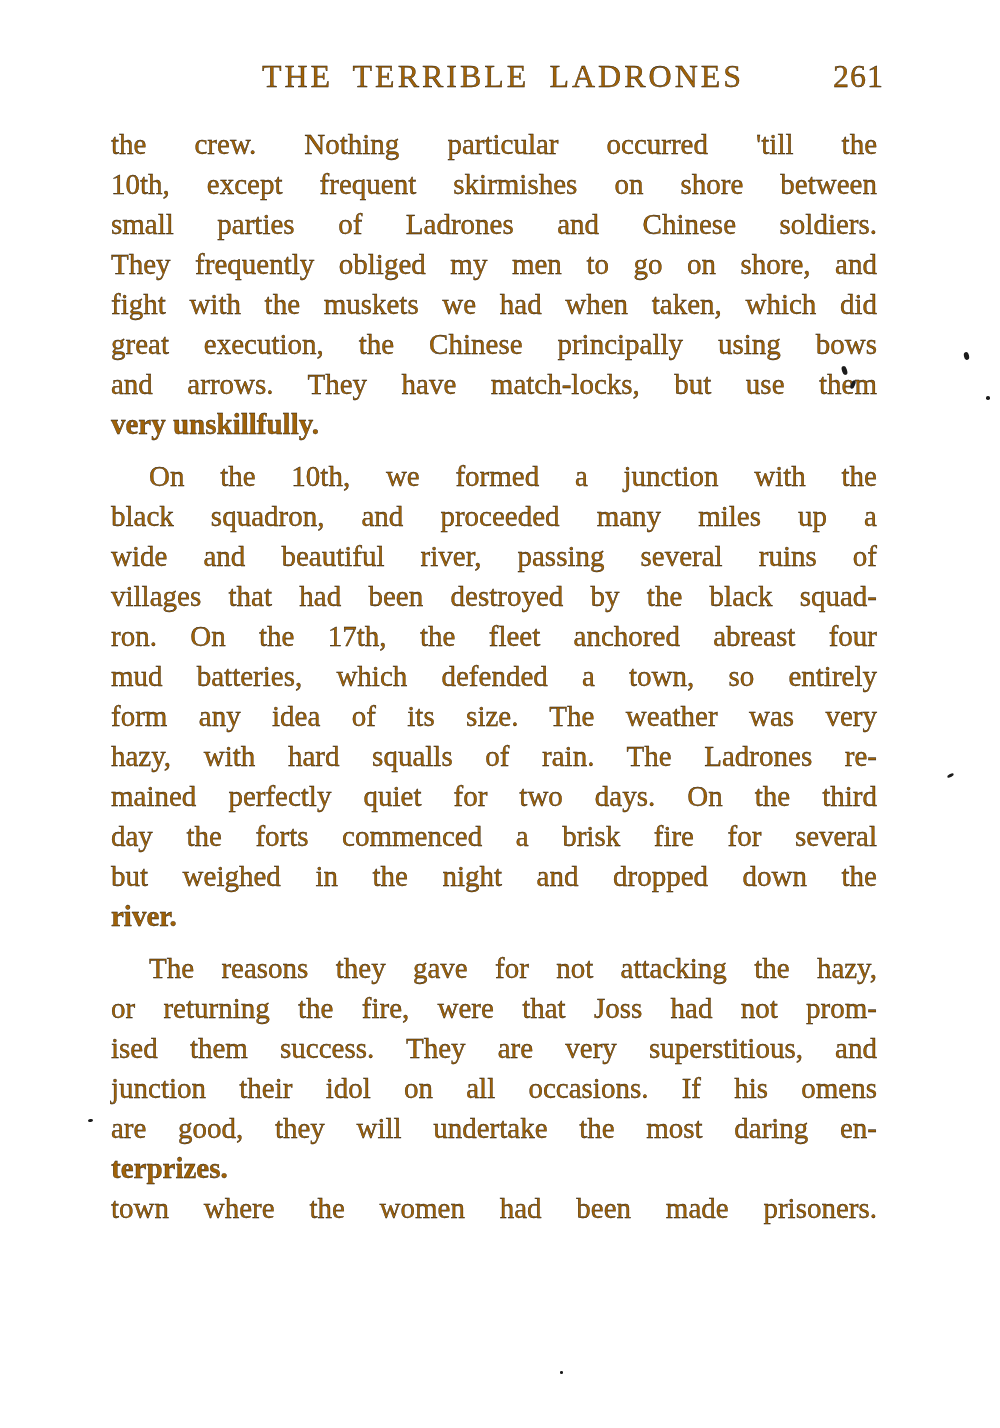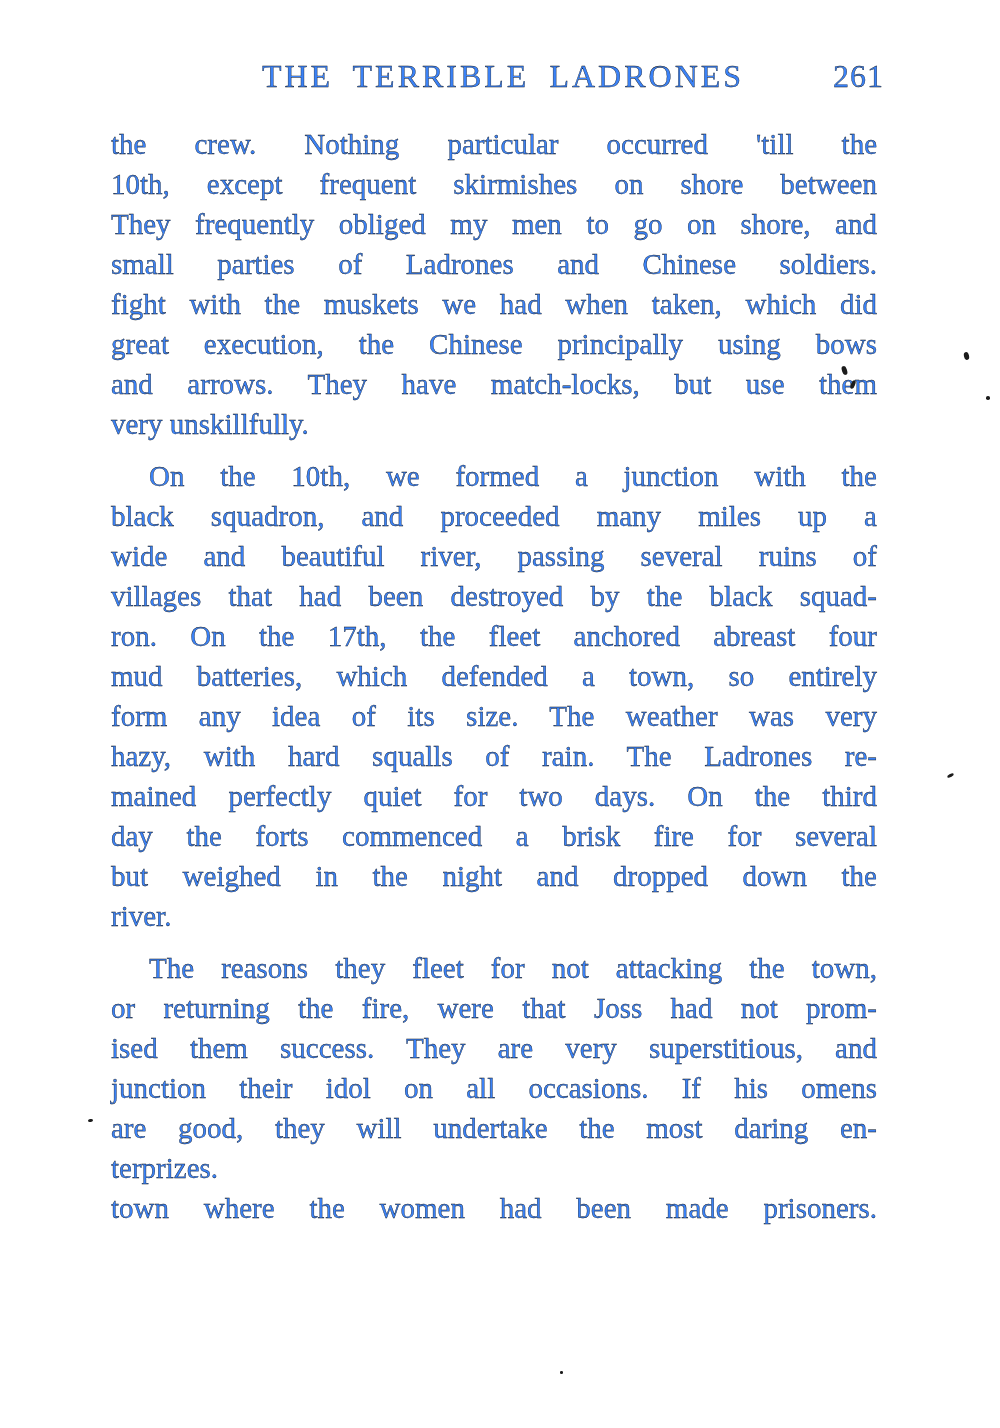--- a/index.html
+++ b/index.html
@@ -10,21 +10,21 @@
     width: 1000px;
     height: 1428px;
     background: #ffffff;
     position: relative;
     overflow: hidden;
   }
   .page {
     position: absolute;
     inset: 0;
     background: #ffffff;
-    color: #3b82f6;
+    color: #a16207;
     font-family: "Liberation Serif", "DejaVu Serif", serif;
     -webkit-text-stroke: 0.35px #101010;
   }
   .header {
     position: absolute;
     left: 120px;
     top: 56px;
     width: 766px;
     height: 42px;
   }
@@ -62,59 +62,60 @@
     white-space: normal;
     overflow: visible;
   }
   .line.indent {
     text-indent: 38px;
     margin-top: 12px;
   }
   .line.short {
     text-align: center;
     text-align-last: left;
+    font-weight: bold;
   }
   .speck {
     position: absolute;
     background: #1c1c1c;
     border-radius: 45%;
   }
 </style>
 </head>
 <body>
 
 <div class="page">
 
   <div class="header">
     <span class="running-title">THE TERRIBLE LADRONES</span>
     <span class="folio">261</span>
   </div>
 
   <div class="text-block" id="text-block">
       <div class="line">the crew.  Nothing particular occurred 'till the</div>
       <div class="line">10th, except frequent skirmishes on shore between</div>
+      <div class="line">small parties of Ladrones and Chinese soldiers.</div>
       <div class="line">They frequently obliged my men to go on shore, and</div>
-      <div class="line">small parties of Ladrones and Chinese soldiers.</div>
       <div class="line">fight with the muskets we had when taken, which did</div>
       <div class="line">great execution, the Chinese principally using bows</div>
       <div class="line">and arrows.  They have match-locks, but use them</div>
       <div class="line short">very unskillfully.</div>
       <div class="line indent">On the 10th, we formed a junction with the</div>
       <div class="line">black squadron, and proceeded many miles up a</div>
       <div class="line">wide and beautiful river, passing several ruins of</div>
       <div class="line">villages that had been destroyed by the black squad-</div>
       <div class="line">ron. On the 17th, the fleet anchored abreast four</div>
       <div class="line">mud batteries, which defended a town, so entirely</div>
       <div class="line">form any idea of its size.  The weather was very</div>
       <div class="line">hazy, with hard squalls of rain.  The Ladrones re-</div>
       <div class="line">mained perfectly quiet for two days.  On the third</div>
       <div class="line">day the forts commenced a brisk fire for several</div>
       <div class="line">but weighed in the night and dropped down the</div>
       <div class="line short">river.</div>
-      <div class="line indent">The reasons they fleet for not attacking the town,</div>
+      <div class="line indent">The reasons they gave for not attacking the hazy,</div>
       <div class="line">or returning the fire, were that Joss had not prom-</div>
       <div class="line">ised them success. They are very superstitious, and</div>
       <div class="line">junction their idol on all occasions.  If his omens</div>
       <div class="line">are good, they will undertake the most daring en-</div>
       <div class="line short">terprizes.</div>
       <div class="line">town where the women had been made prisoners.</div>
     </div>
 
   <div id="speck-layer">
       <span class="speck" style="left: 842px; top: 366px; width: 5px; height: 9px; transform: rotate(-18deg);"></span>

